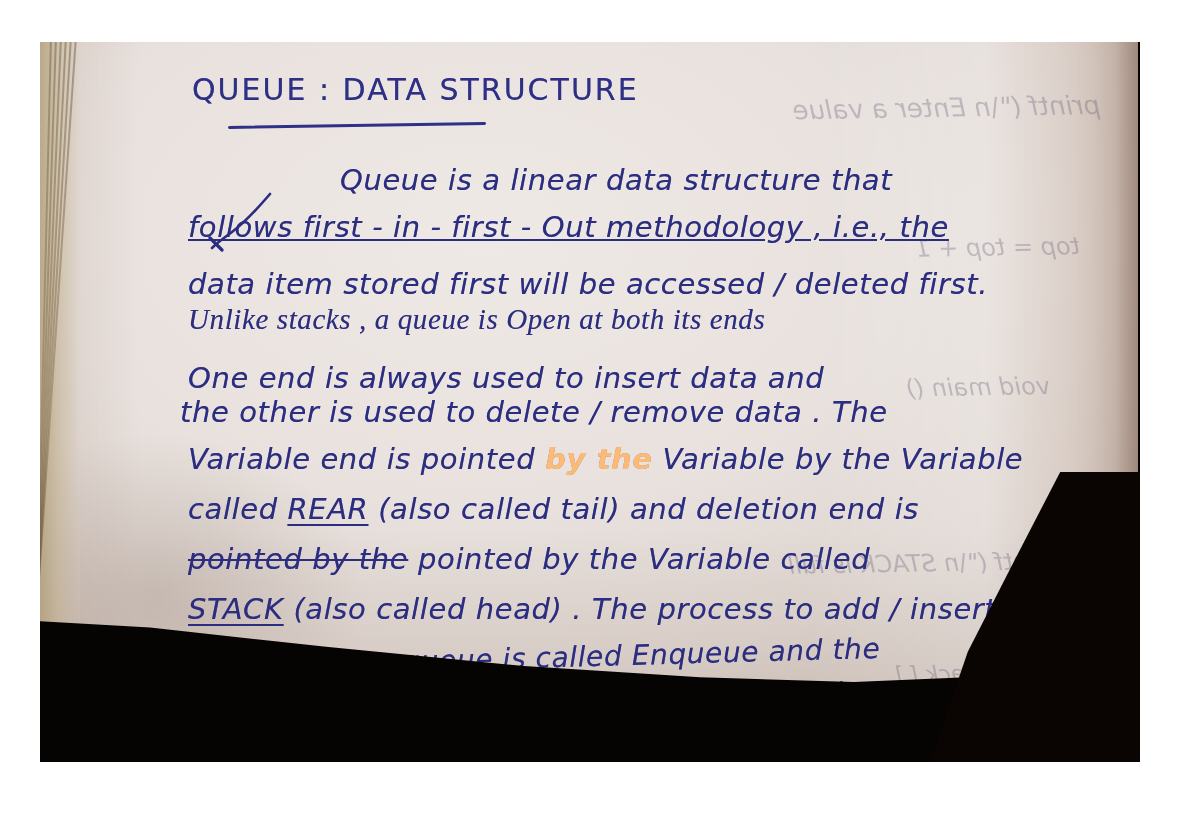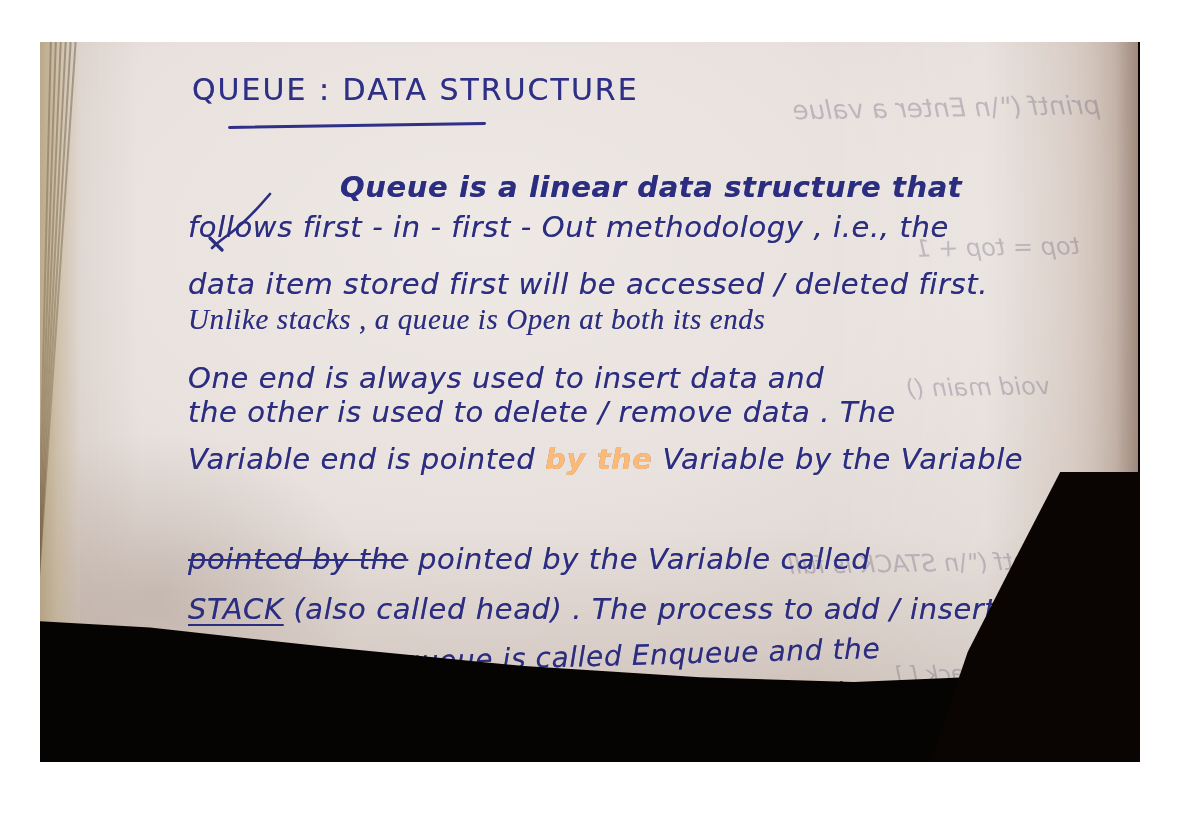--- a/index.html
+++ b/index.html
@@ -151,26 +151,26 @@
     left: 188px;
     top: 82px;
     width: 258px;
     height: 3px;
     background: #2f3088;
     border-radius: 2px;
     transform: rotate(-0.9deg);
   }
 
   .line { font-size: 29px; }
-  .l1  { left: 300px; top: 128px; font-weight: bold; }
-  .l2  { left: 148px; top: 168px; }
+  .l1  { left: 300px; top: 121px; }
+  .l2  { left: 148px; top: 168px; text-decoration: underline; }
   .l3  { left: 148px; top: 215px; margin-top: 10px; }
   .l4  { left: 148px; top: 261px; font-family: Liberation Serif, serif; }
   .l5  { left: 148px; top: 319px; }
-  .l6  { left: 148px; top: 353px; }
+  .l6  { left: 140px; top: 353px; }
   .l7  { left: 148px; top: 400px; }
   .l8  { left: 148px; top: 450px; }
   .l9  { left: 148px; top: 500px; }
   .l10 { left: 148px; top: 550px; }
   .l11 { left: 122px; top: 600px; font-size: 28px; transform: rotate(-1.6deg); }
   .l12 { left: 130px; top: 645px; font-size: 28px; transform: rotate(-2.2deg); }
 
   .underline-word {
     text-decoration: underline;
     text-underline-offset: 5px;
@@ -253,20 +253,23 @@
     <div class="ink line l2">follows first - in - first - Out methodology , i.e., the</div>
     <div class="ink line l3">data item stored first will be accessed / deleted first.</div>
     <div class="ink line l4">Unlike stacks , a queue is Open at both its ends</div>
     <div class="ink line l5">One end is always used to insert data and</div>
     <div class="ink line l6">the other is used to delete / remove data . The</div>
 
     <div class="ink line l7">
       <span>Variable end is pointed </span><span class="bold-ink">by the</span><span> Variable by the Variable</span>
     </div>
 
+    <div class="ink line l8">
+      <span>called </span><span class="underline-word">REAR</span><span> (also called tail) and deletion end is</span>
+    </div>
 
     <div class="ink line l9">
       <span class="strike">pointed by the</span><span> pointed by the Variable called</span>
     </div>
 
     <div class="ink line l10">
       <span class="underline-word">STACK</span><span> (also called head) . The process to add / insert</span>
     </div>
 
     <div class="ink line l11">an element into queue is called Enqueue and the</div>

